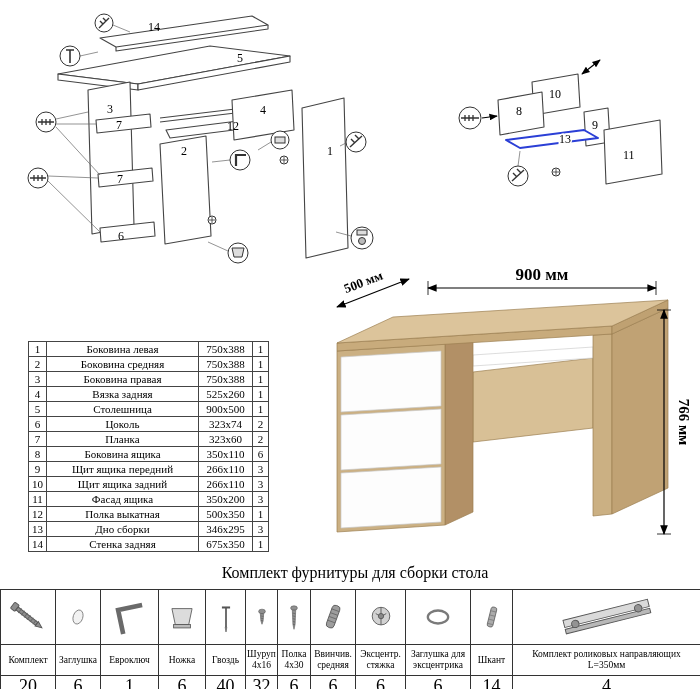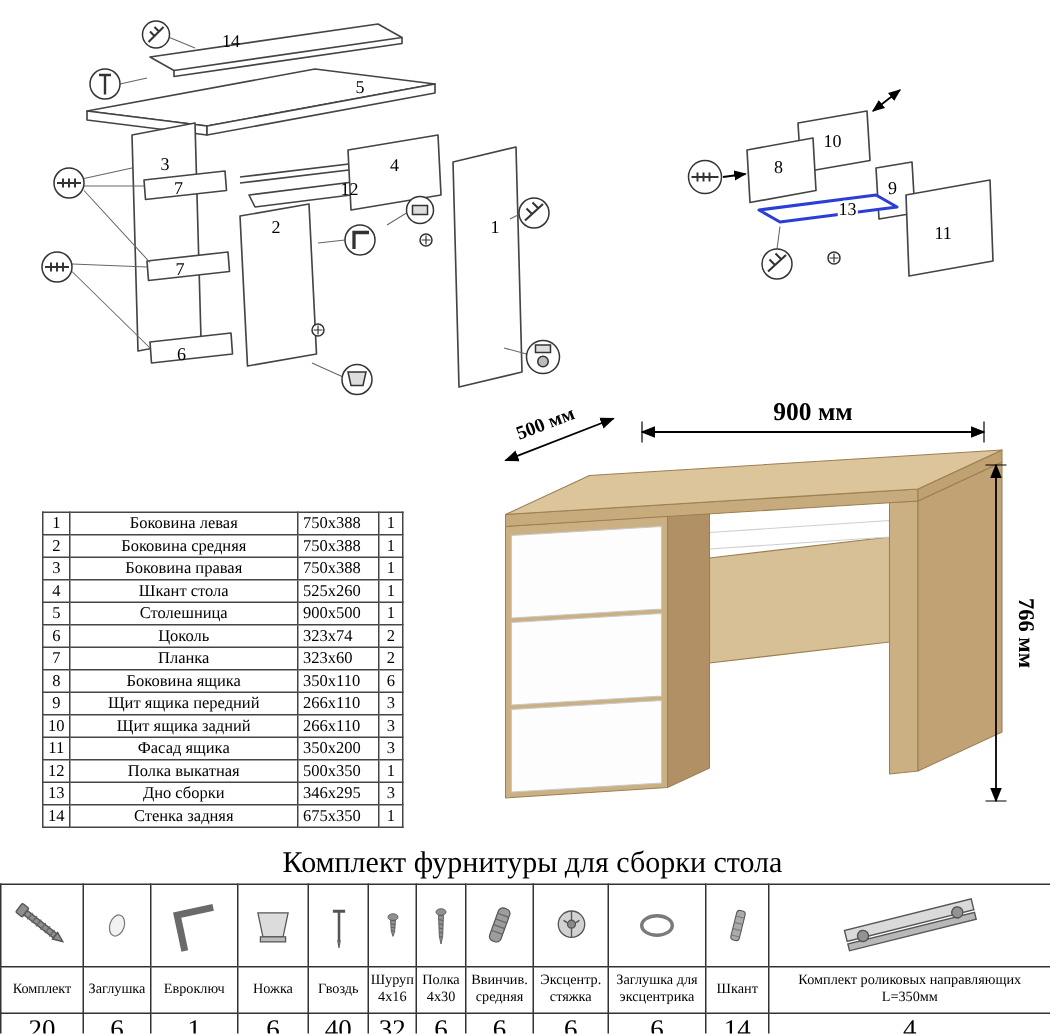--- a/index.html
+++ b/index.html
@@ -5,24 +5,24 @@
   * { box-sizing: border-box; margin: 0; padding: 0; }
   html, body { width: 700px; height: 689px; background: #fff; }
   body { font-family: "Liberation Serif", serif; color: #000; position: relative; }
   .stage { position: relative; width: 700px; height: 689px; background: #fff; overflow: hidden; margin-top: 10px; }
   svg text { font-family: "Liberation Serif", serif; }
 
   .parts-table { position: absolute; left: 28px; top: 331px; border-collapse: collapse; font-size: 11px; }
   .parts-table td { border: 1px solid #444; padding: 0 3px; height: 15px; line-height: 13px; white-space: nowrap; }
   .parts-table td.c-num  { width: 18px; text-align: center; }
   .parts-table td.c-name { width: 152px; text-align: center; }
-  .parts-table td.c-size { width: 54px; text-align: left; }
+  .parts-table td.c-size { width: 54px; text-align: center; }
   .parts-table td.c-qty  { width: 16px; text-align: center; }
 
-  .hw-title { position: absolute; left: 0; top: 554px; width: 700px; text-align: center; font-size: 20px; padding-left: 10px; }
+  .hw-title { position: absolute; left: 0; top: 554px; width: 700px; text-align: center; font-size: 16px; padding-left: 10px; }
 
   .hw-table { position: absolute; left: 0; top: 579px; width: 700px; border-collapse: collapse; table-layout: fixed; }
   .hw-table td { border: 1px solid #333; text-align: center; vertical-align: middle; overflow: hidden; }
   .hw-icon-cell { height: 55px; padding: 1px; }
   .hw-name-cell { height: 31px; font-size: 9.5px; line-height: 1.12; padding: 1px; }
   .hw-qty-cell  { height: 22px; font-size: 18px; }
   .hw-icon-cell svg { display: block; margin: 0 auto; }
 </style>
 </head>
 <body>
@@ -203,21 +203,21 @@
           <td class="c-qty">1</td>
         </tr>
       <tr>
           <td class="c-num">3</td>
           <td class="c-name">Боковина правая</td>
           <td class="c-size">750x388</td>
           <td class="c-qty">1</td>
         </tr>
       <tr>
           <td class="c-num">4</td>
-          <td class="c-name">Шкант стола</td>
+          <td class="c-name">Вязка задняя</td>
           <td class="c-size">525x260</td>
           <td class="c-qty">1</td>
         </tr>
       <tr>
           <td class="c-num">5</td>
           <td class="c-name">Столешница</td>
           <td class="c-size">900x500</td>
           <td class="c-qty">1</td>
         </tr>
       <tr>

